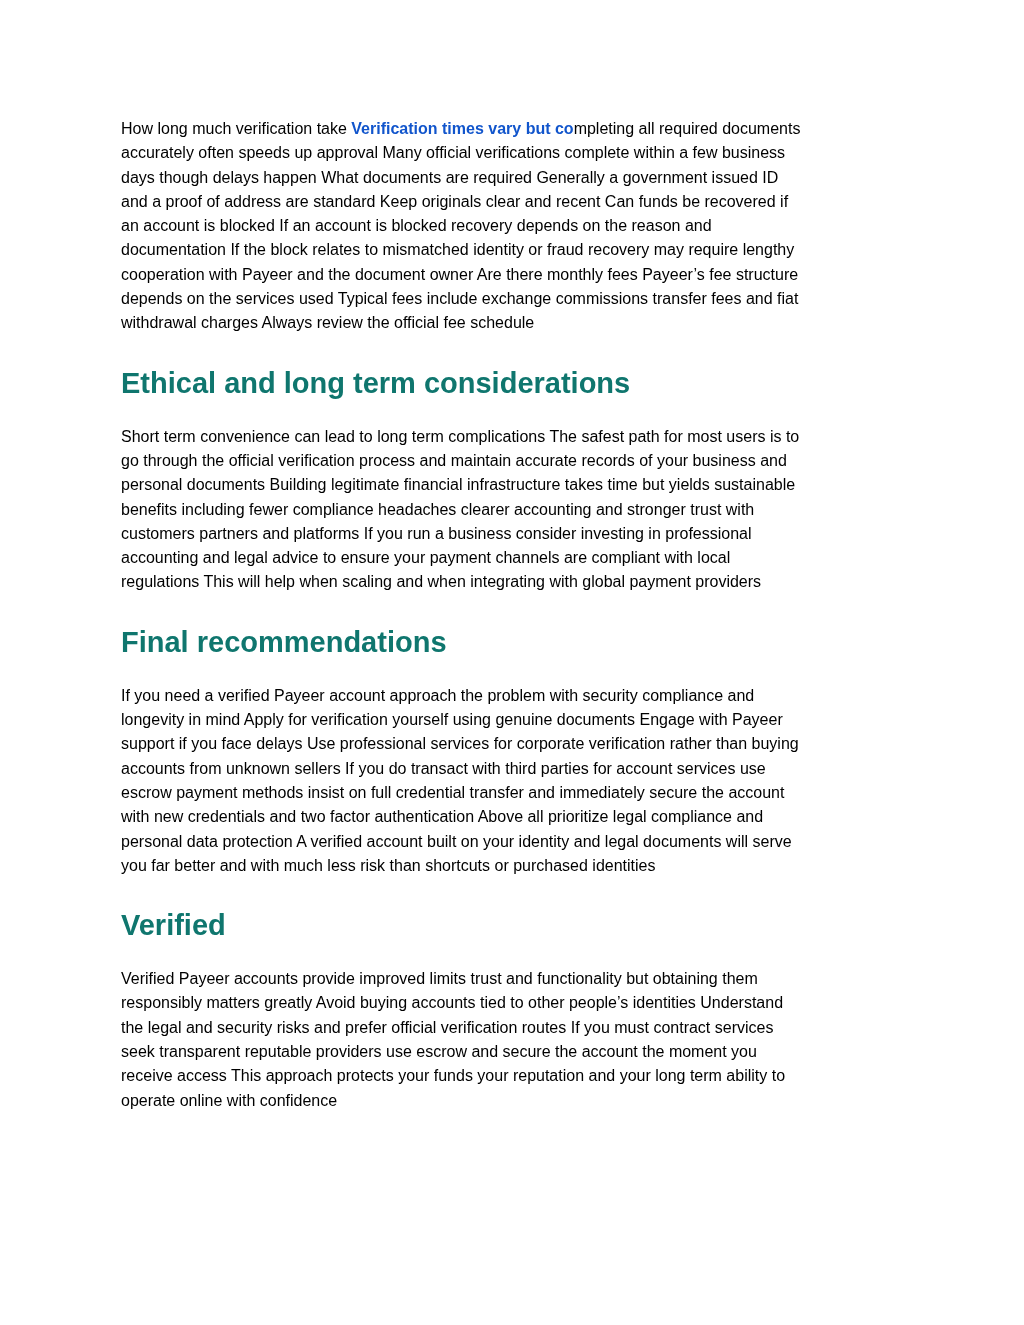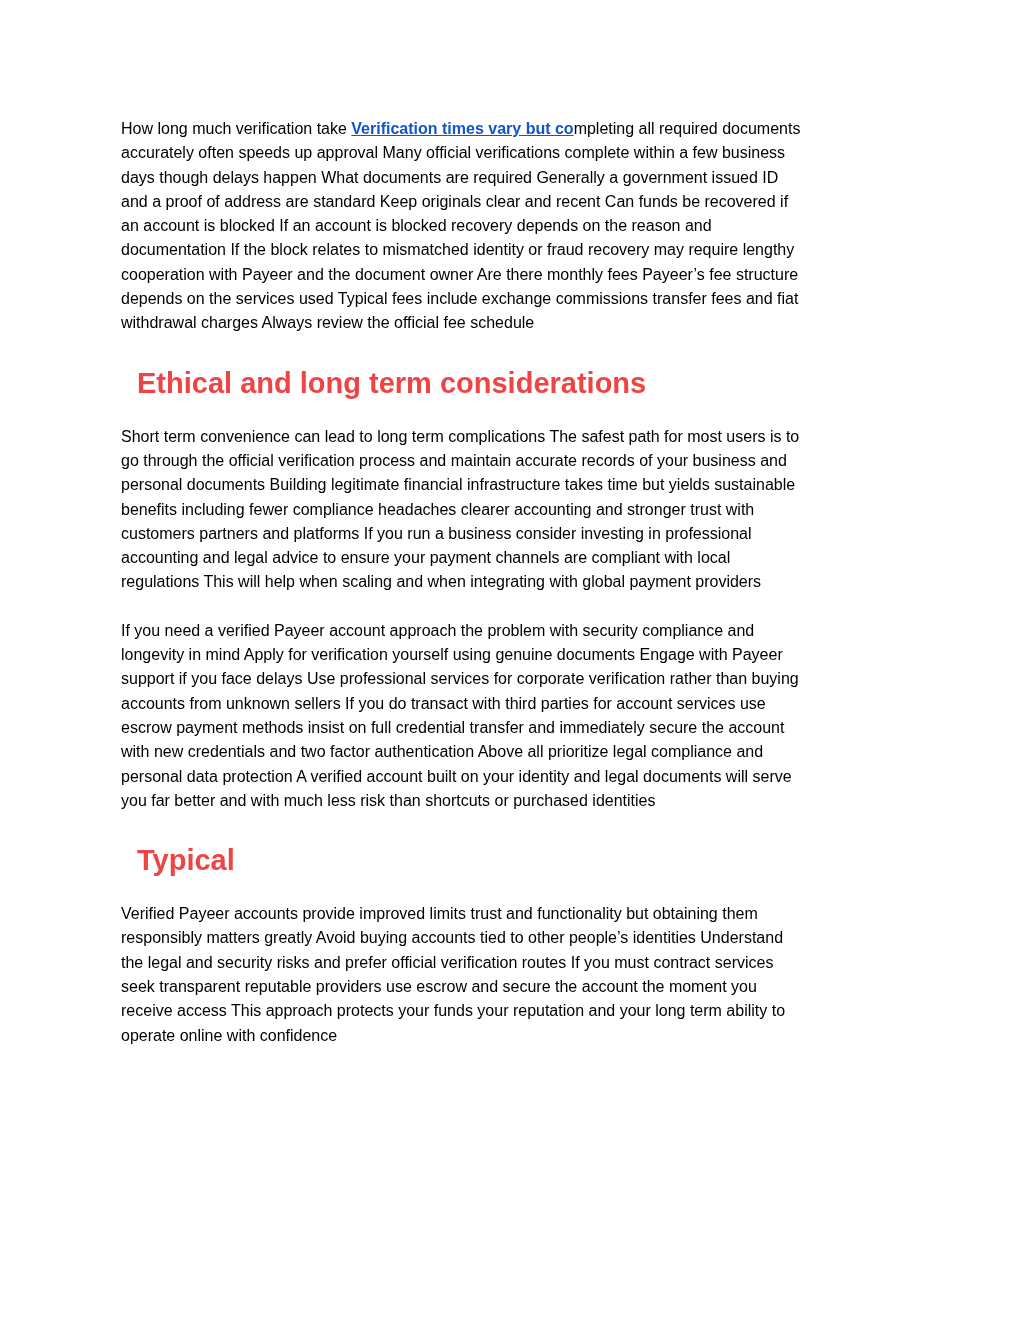--- a/index.html
+++ b/index.html
@@ -25,31 +25,30 @@
     color: #000000;
   }
   .para {
     margin: 0 0 24px 0;
     font-size: 16px;
     line-height: 24.3px;
     font-weight: 400;
     white-space: pre-line;
   }
   .heading {
-    margin: 30px 0 24px 16px;
+    margin: 30px 0 24px 0;
     font-size: 29px;
     line-height: 35px;
     font-weight: 700;
-    color: #ef4444;
+    color: #0f766e;
     white-space: pre-line;
   }
   a.doc-link {
     color: #1155cc;
     font-weight: 700;
-    text-decoration: underline;
     cursor: pointer;
   }
 </style>
 </head>
 <body>
 
 <div class="page">
   <div class="content">
 
     <p class="para"><span>How long much verification take </span><a class="doc-link" style="color: rgb(17, 85, 204);">Verification times vary but co</a><span>mpleting all required documents
@@ -65,31 +64,32 @@
     <h1 class="heading">Ethical and long term considerations</h1>
 
     <p class="para">Short term convenience can lead to long term complications The safest path for most users is to
 go through the official verification process and maintain accurate records of your business and
 personal documents Building legitimate financial infrastructure takes time but yields sustainable
 benefits including fewer compliance headaches clearer accounting and stronger trust with
 customers partners and platforms If you run a business consider investing in professional
 accounting and legal advice to ensure your payment channels are compliant with local
 regulations This will help when scaling and when integrating with global payment providers</p>
 
+    <h1 class="heading">Final recommendations</h1>
 
     <p class="para">If you need a verified Payeer account approach the problem with security compliance and
 longevity in mind Apply for verification yourself using genuine documents Engage with Payeer
 support if you face delays Use professional services for corporate verification rather than buying
 accounts from unknown sellers If you do transact with third parties for account services use
 escrow payment methods insist on full credential transfer and immediately secure the account
 with new credentials and two factor authentication Above all prioritize legal compliance and
 personal data protection A verified account built on your identity and legal documents will serve
 you far better and with much less risk than shortcuts or purchased identities</p>
 
-    <h1 class="heading">Typical</h1>
+    <h1 class="heading">Verified</h1>
 
     <p class="para">Verified Payeer accounts provide improved limits trust and functionality but obtaining them
 responsibly matters greatly Avoid buying accounts tied to other people’s identities Understand
 the legal and security risks and prefer official verification routes If you must contract services
 seek transparent reputable providers use escrow and secure the account the moment you
 receive access This approach protects your funds your reputation and your long term ability to
 operate online with confidence</p>
 
   </div>
 </div>

